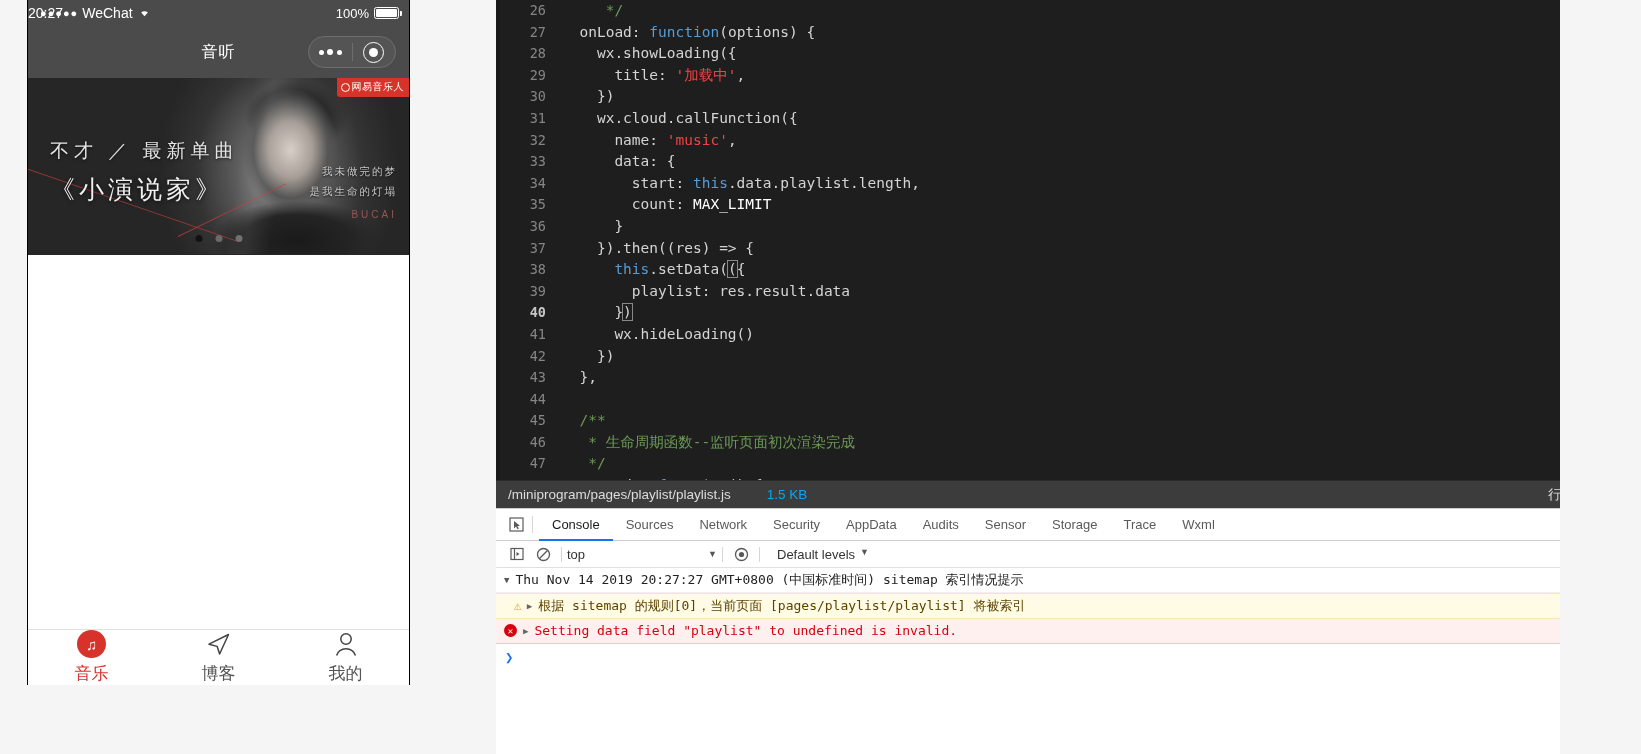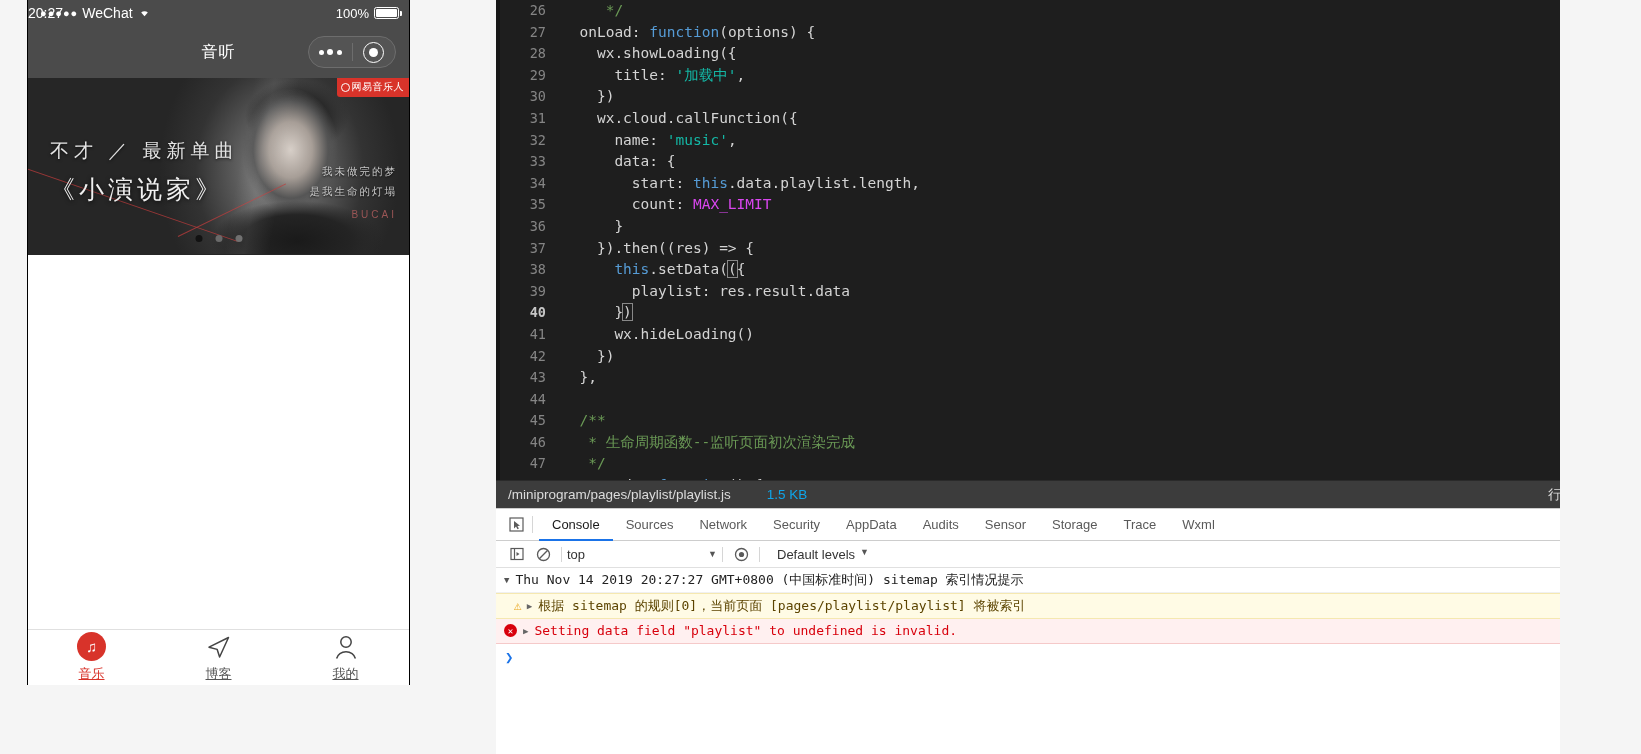--- a/index.html
+++ b/index.html
@@ -120,21 +120,21 @@
 
   
   #sim-body { flex: 1 1 auto; background: #fff; border-top: 1px solid #262626; }
 
   
   #tabbar {
     flex: 0 0 auto; height: 56px; background: #fff; border-top: 1px solid #e0e0e0;
     display: flex;
   }
   .tab { flex: 1; display: flex; flex-direction: column; align-items: center; justify-content: center; gap: 4px; }
-  .tab-label { font-size: 13px; color: #555; text-decoration: underline; }
+  .tab-label { font-size: 17px; color: #555; }
   .tab.active .tab-label { color: #d8332a; }
   .ic-music {
     width: 29px; height: 29px; border-radius: 50%; background: #d8332a;
     display: flex; align-items: center; justify-content: center;
     color: #fff; font-size: 15px; line-height: 1;
   }
   .ic-plane { width: 29px; height: 29px; display:flex; align-items:center; justify-content:center; }
   .ic-person { width: 29px; height: 29px; display:flex; align-items:center; justify-content:center; }
 
   
@@ -143,23 +143,23 @@
   #editor {
     position: absolute; left: 0; top: 0; right: 0; height: 480px;
     background: #1e1e1e; overflow: hidden;
   }
   #ed-gutterline { position:absolute; left:0; top:0; bottom:0; width:4px; background:#171717; }
   .code-row { display:flex; height:21.6px; line-height:21.6px; font-family:"DejaVu Sans Mono", monospace; font-size:14.5px; white-space: pre; }
   .ln { width: 66px; text-align: right; padding-right: 16px; color:#858585; flex:0 0 auto; font-size:13.5px; }
   .code-row.cur .ln { color:#c6c6c6; font-weight:bold; }
   .code { color:#d4d4d4; position:relative; }
   .kw  { color:#569cd6; }
-  .str { color:#14b8a6;margin-top:48px; }
+  .str { color:#ef4444;margin-top:48px; }
   .cmt { color:#6a9955; }
-  .cst { color:#d946ef; }
+  .cst { color:#ffffff; }
   .brmatch { outline:1px solid #888; outline-offset:0px; }
 
   #filebar {
     position:absolute; left:0; right:0; top:480px; height:28px;
     background:#3c3c3c; color:#cfcfcf; display:flex; align-items:center;
     font-size:13.5px; padding-left:12px; border-top:1px solid #2a2a2a;
   }
   #fb-path { color:#dcdcdc; }
   #fb-size { margin-left: 36px; color:#0ea5e9; }
   #fb-right { margin-left:auto; padding-right:2px; color:#dcdcdc; font-size:13.5px; overflow:hidden; width:12px;}

